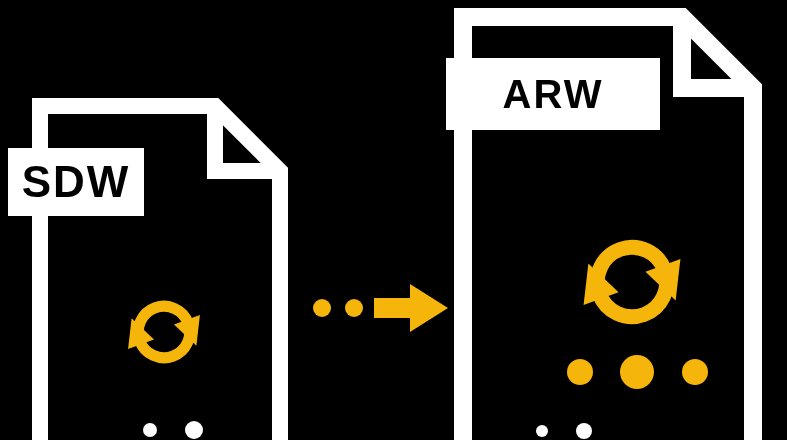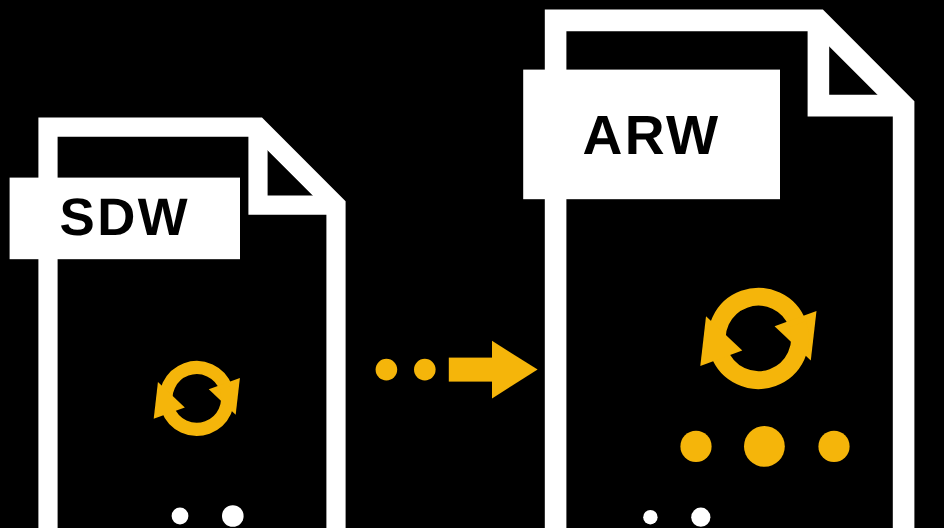--- a/index.html
+++ b/index.html
@@ -39,24 +39,24 @@
     color:var(--label-text);
     font-weight:bold;
     text-align:center;
     display:flex;
     align-items:center;
     justify-content:center;
     letter-spacing:2px;
     user-select:none;
   }
   .format-label.small{
-    left:8px; top:148px; width:192px; height:68px; font-size:44px;
+    left:8px; top:148px; width:136px; height:68px; font-size:44px;
   }
   .format-label.large{
-    left:436px; top:58px; width:214px; height:108px; font-size:46px;
+    left:446px; top:58px; width:214px; height:72px; font-size:40px;
   }
 </style>
 </head>
 <body>
 
 <div class="stage">
 
   <svg class="abs" style="left:30px;top:96px;" width="260" height="344" viewBox="0 0 260 344">
     <path class="doc-path" stroke-width="16" d="M10 344 L10 10 L185 10 L250 75 L250 344"></path>
     <path class="doc-path" stroke-width="16" d="M185 10 L185 75 L250 75"></path>

